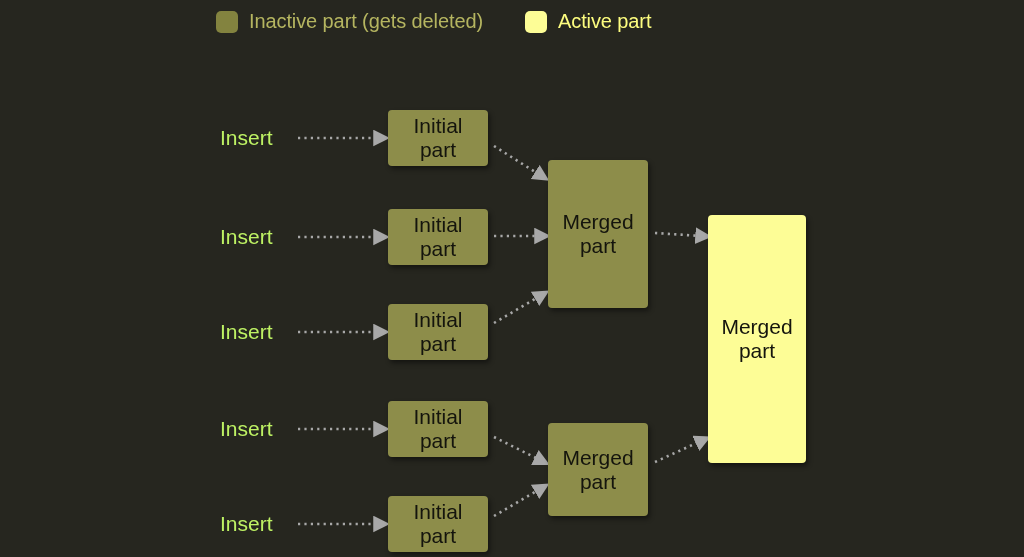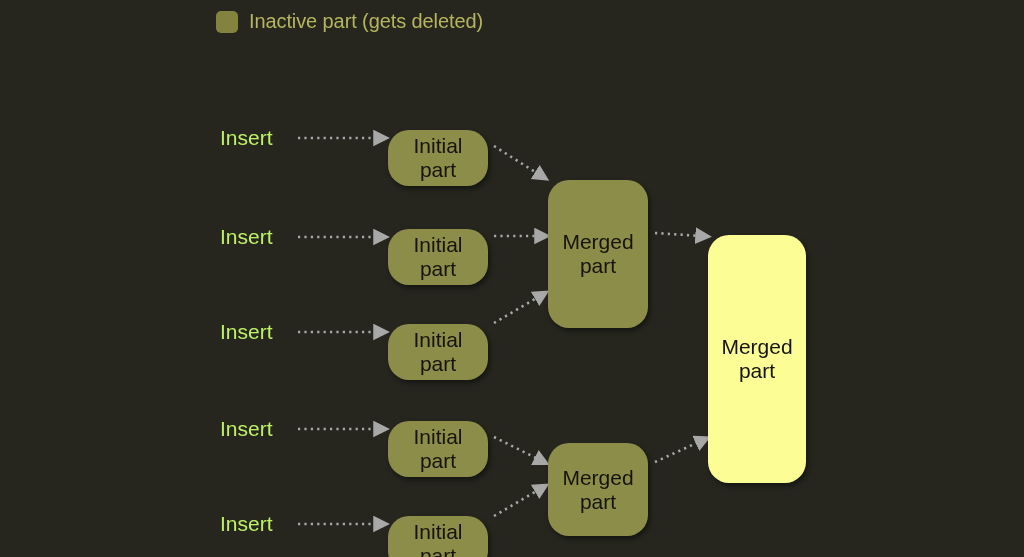--- a/index.html
+++ b/index.html
@@ -44,30 +44,29 @@
     letter-spacing: -0.1px;
   }
   .legend-label.inactive { color: #b5b560; }
   .legend-label.active   { color: #fdfd7f; }
   .legend-gap { width: 42px; }
 
   
   .node {
     position: absolute;
     box-sizing: border-box;
-    border-radius: 21px;
+    border-radius: 4px;
     display: flex;
     align-items: center;
     justify-content: center;
     text-align: center;
     color: #14140d;
     font-size: 21px;
     line-height: 1.12;
     box-shadow: 2px 3px 5px rgba(0,0,0,0.45);
-    margin-top: 20px;
   }
   .node.inactive { background: #8d8d4a; }
   .node.active   { background: #fdfd96; }
   .node span { display: block; }
 
   
   .insert-label {
     position: absolute;
     font-size: 21px;
     color: #bef264;
@@ -88,20 +87,24 @@
 <body>
 
 <div id="canvas">
 
   <div class="legend">
     <div class="legend-item">
       <div class="legend-swatch inactive"></div>
       <div class="legend-label inactive">Inactive part (gets deleted)</div>
     </div>
     <div class="legend-gap"></div>
+    <div class="legend-item">
+      <div class="legend-swatch active"></div>
+      <div class="legend-label active">Active part</div>
+    </div>
   </div>
 
   <svg id="arrows" viewBox="0 0 1024 557">
     <defs>
       <marker id="ah" markerWidth="9" markerHeight="9" refX="2.2" refY="3.2" orient="auto" markerUnits="strokeWidth">
         <path d="M0,0 L6.4,3.2 L0,6.4 z" fill="#a8a8a8"></path>
       </marker>
     </defs>
     <g stroke="#a8a8a8" stroke-width="2.6" stroke-dasharray="2.2 4.2" stroke-linecap="butt" fill="none" marker-end="url(#ah)">
 

